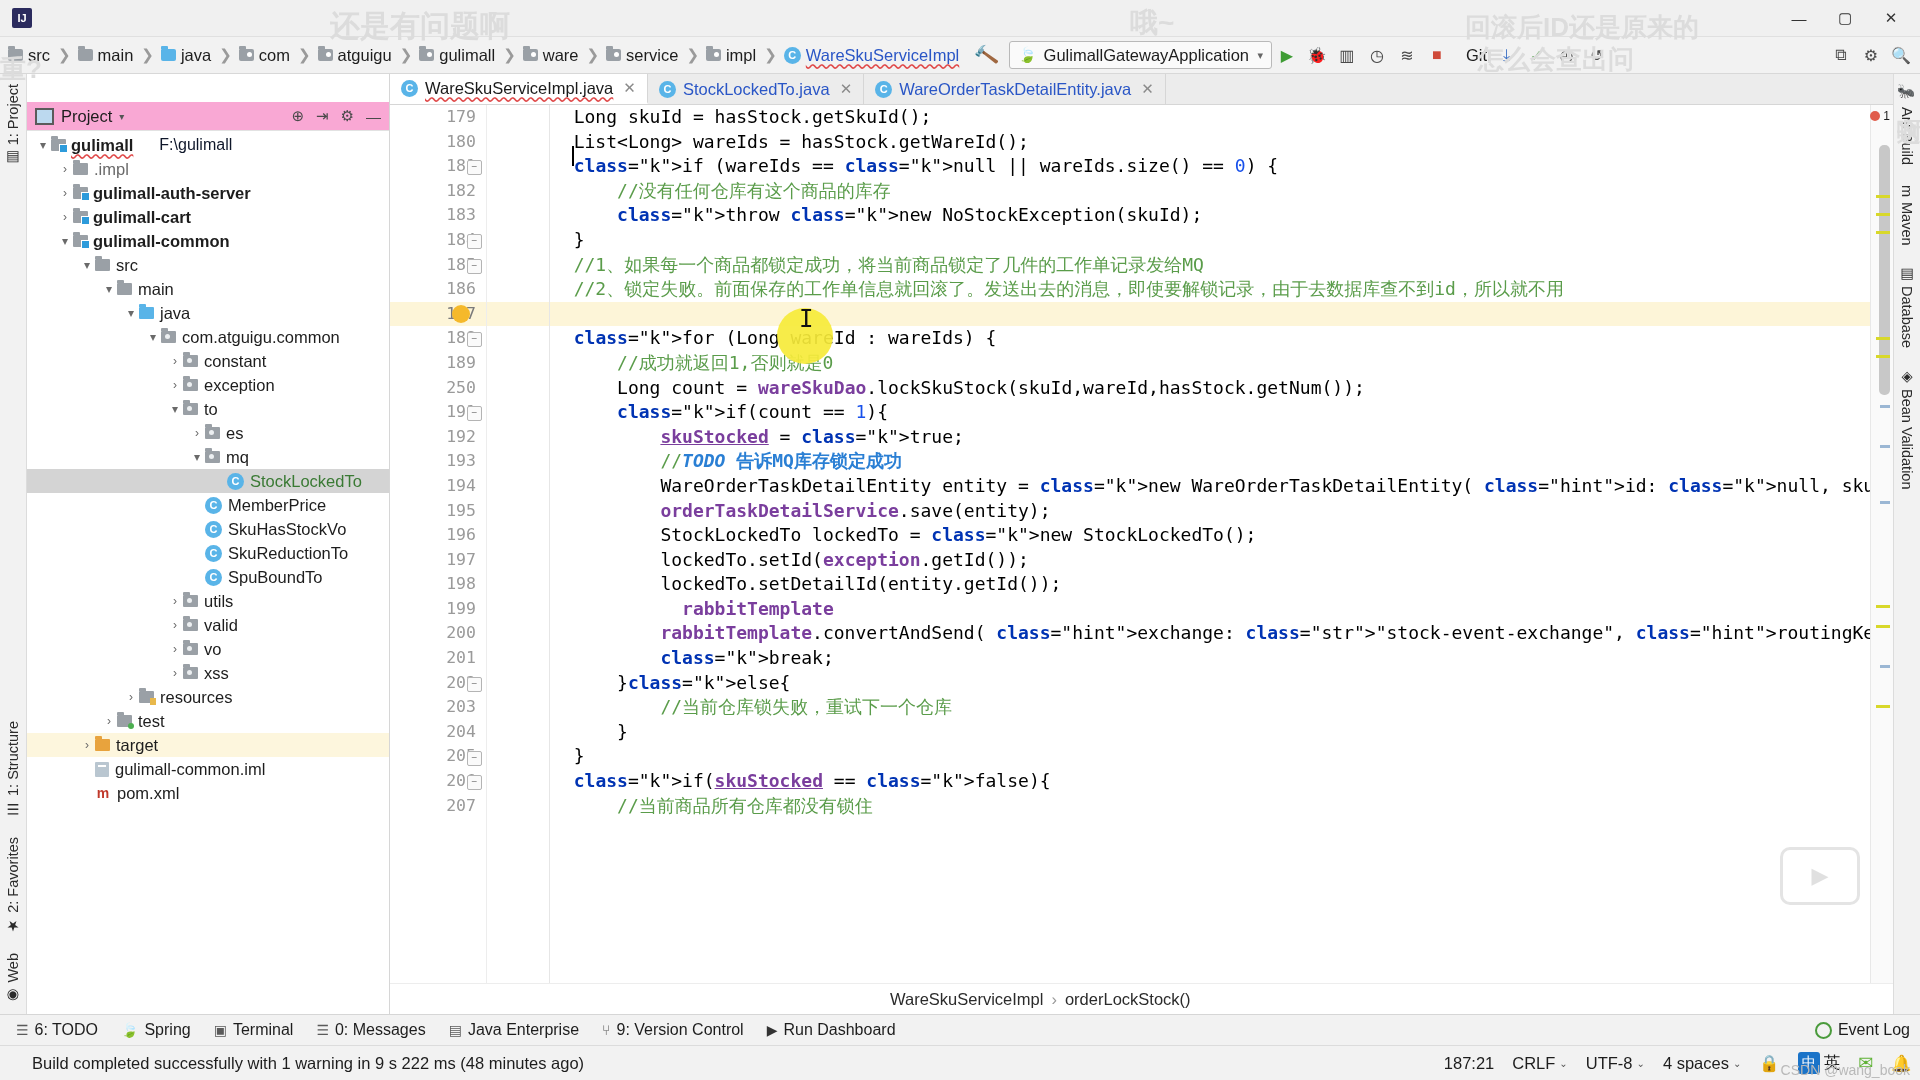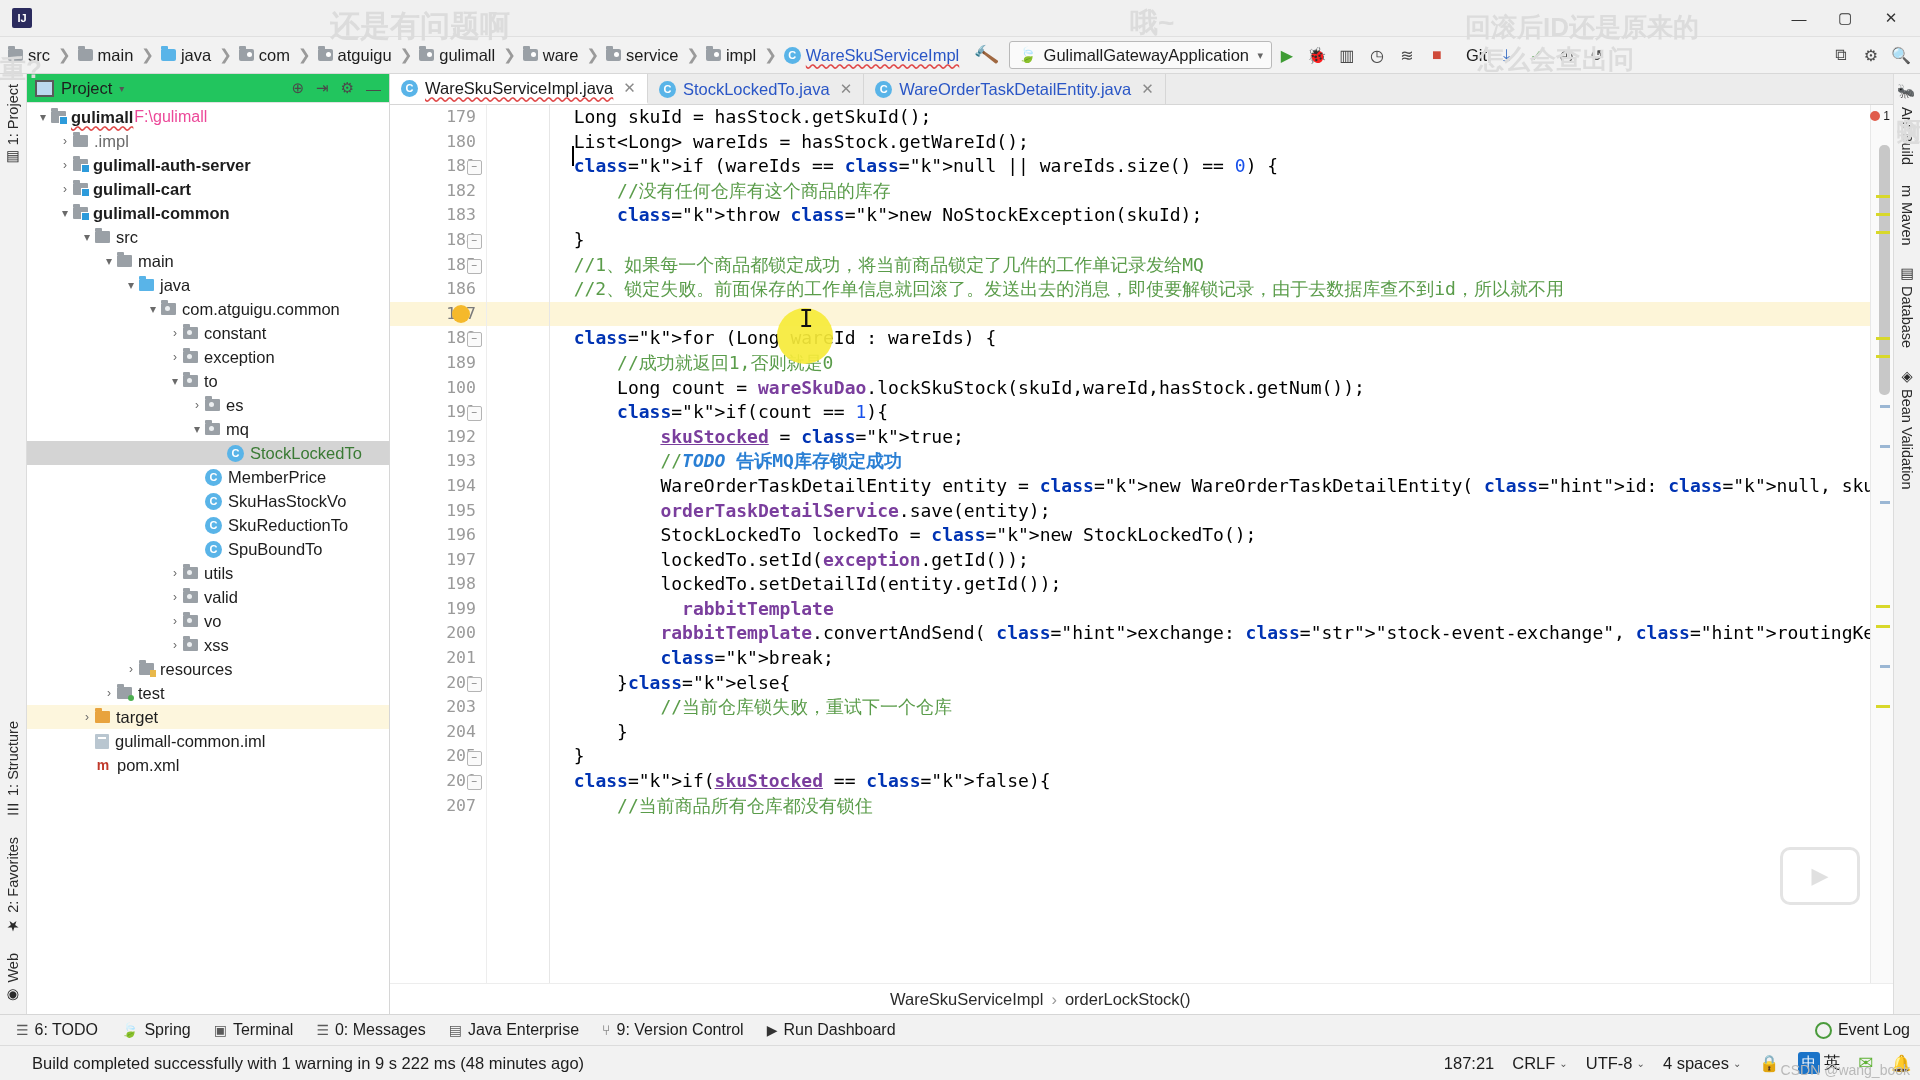--- a/index.html
+++ b/index.html
@@ -48,21 +48,21 @@
   
   .main{flex:1;display:flex;min-height:0;}
   .leftstrip,.rightstrip{width:26px;background:#f2f2f2;display:flex;flex-direction:column;align-items:center;flex:none;border-right:1px solid #dcdcdc;}
   .rightstrip{border-right:none;border-left:1px solid #dcdcdc;}
   .vlabel{writing-mode:vertical-rl;transform:rotate(180deg);font-size:14.5px;color:#2b2b2b;padding:10px 0;white-space:nowrap;display:flex;align-items:center;gap:5px;}
   .vlabel.down{writing-mode:vertical-rl;transform:none;}
   .strip-spacer{flex:1;}
 
   
   .project{width:362px;display:flex;flex-direction:column;background:#fff;border-right:1px solid #d6d6d6;flex:none;}
-  .proj-head{height:28px;display:flex;align-items:center;gap:7px;padding:0 8px;background:#22c55e;border-bottom:1px solid #e2e2e2;flex:none;}
+  .proj-head{height:28px;display:flex;align-items:center;gap:7px;padding:0 8px;background:#f9a8d4;border-bottom:1px solid #e2e2e2;flex:none;margin-top:28px;}
   .proj-head .ttl{font-size:16.5px;color:#1d1d1d;}
   .proj-head .caret{font-size:10px;color:#555;}
   .proj-head-right{margin-left:auto;display:flex;gap:12px;align-items:center;color:#4a4a4a;font-size:15px;}
   .panel-sq{width:15px;height:13px;border:2px solid #5a5a5a;background:#bcd9ef;flex:none;}
   .tree{flex:1;overflow:hidden;padding-top:2px;font-size:16.5px;}
   .row{height:24px;display:flex;align-items:center;white-space:nowrap;padding-right:6px;}
   .row.sel{background:#d4d4d4;}
   .row.tgt{background:#fdf6dd;}
   .arrow{width:16px;text-align:center;color:#6a6a6a;font-size:12px;flex:none;}
   .arrow.none{visibility:hidden;}
@@ -73,21 +73,21 @@
   .fld:before{content:"";position:absolute;top:-3px;left:0;width:7px;height:3px;background:#9aa0a6;border-radius:1px 1px 0 0;}
   .fld.blue{background:#59b4e8;} .fld.blue:before{background:#59b4e8;}
   .fld.orange{background:#e8a33d;} .fld.orange:before{background:#e8a33d;}
   .fld.res{background:#9aa0a6;} .fld.res:after{content:"";position:absolute;right:-2px;bottom:-2px;width:6px;height:7px;background:#e8b84b;}
   .fld.pkg:after{content:"";position:absolute;left:4px;top:3px;width:5px;height:5px;background:#eceff1;border-radius:50%;}
   .fld.test:after{content:"";position:absolute;right:-2px;bottom:-2px;width:6px;height:6px;background:#4caf50;border-radius:50%;}
   .cicon{width:17px;height:17px;border-radius:50%;background:#59b4e8;color:#fff;font-size:11px;font-weight:bold;display:inline-flex;align-items:center;justify-content:center;margin-right:6px;flex:none;}
   .lbl{font-size:16.5px;color:#1d1d1d;}
   .lbl.b{font-weight:bold;}
   .lbl.g{color:#3a7a34;}
-  .lbl.muted{color:#ec4899;font-weight:normal;margin-left:1px;font-size:16px;}
+  .lbl.muted{color:#0f172a;font-weight:normal;margin-left:26px;font-size:16px;}
   .iml-ic{width:14px;height:15px;background:#b9c6d0;border-radius:1px;margin-right:6px;flex:none;position:relative;}
   .iml-ic:after{content:"";position:absolute;inset:3px 3px auto 3px;height:2px;background:#fff;}
   .mvn-ic{width:16px;height:16px;margin-right:6px;flex:none;color:#c0392b;font-size:14px;font-weight:bold;display:flex;align-items:center;justify-content:center;}
 
   
   .editor{flex:1;display:flex;flex-direction:column;min-width:0;background:#fff;}
   .tabs{height:30px;display:flex;align-items:stretch;background:#ececec;border-bottom:1px solid #d6d6d6;flex:none;}
   .tab{display:flex;align-items:center;gap:7px;padding:0 11px;font-size:16.5px;border-right:1px solid #d6d6d6;white-space:nowrap;}
   .tab.active{background:#fff;border-bottom:2px solid #fff;}
   .tab .nm{color:#2a56c6;}
@@ -472,21 +472,21 @@
             <div class="gutnum">180</div>
             <div class="gutnum">181</div>
             <div class="gutnum">182</div>
             <div class="gutnum">183</div>
             <div class="gutnum">184</div>
             <div class="gutnum">185</div>
             <div class="gutnum">186</div>
             <div class="gutnum cur">187</div>
             <div class="gutnum">188</div>
             <div class="gutnum">189</div>
-            <div class="gutnum">100</div>
+            <div class="gutnum">250</div>
             <div class="gutnum">191</div>
             <div class="gutnum">192</div>
             <div class="gutnum">193</div>
             <div class="gutnum">194</div>
             <div class="gutnum">195</div>
             <div class="gutnum">196</div>
             <div class="gutnum">197</div>
             <div class="gutnum">198</div>
             <div class="gutnum">199</div>
             <div class="gutnum">200</div>

